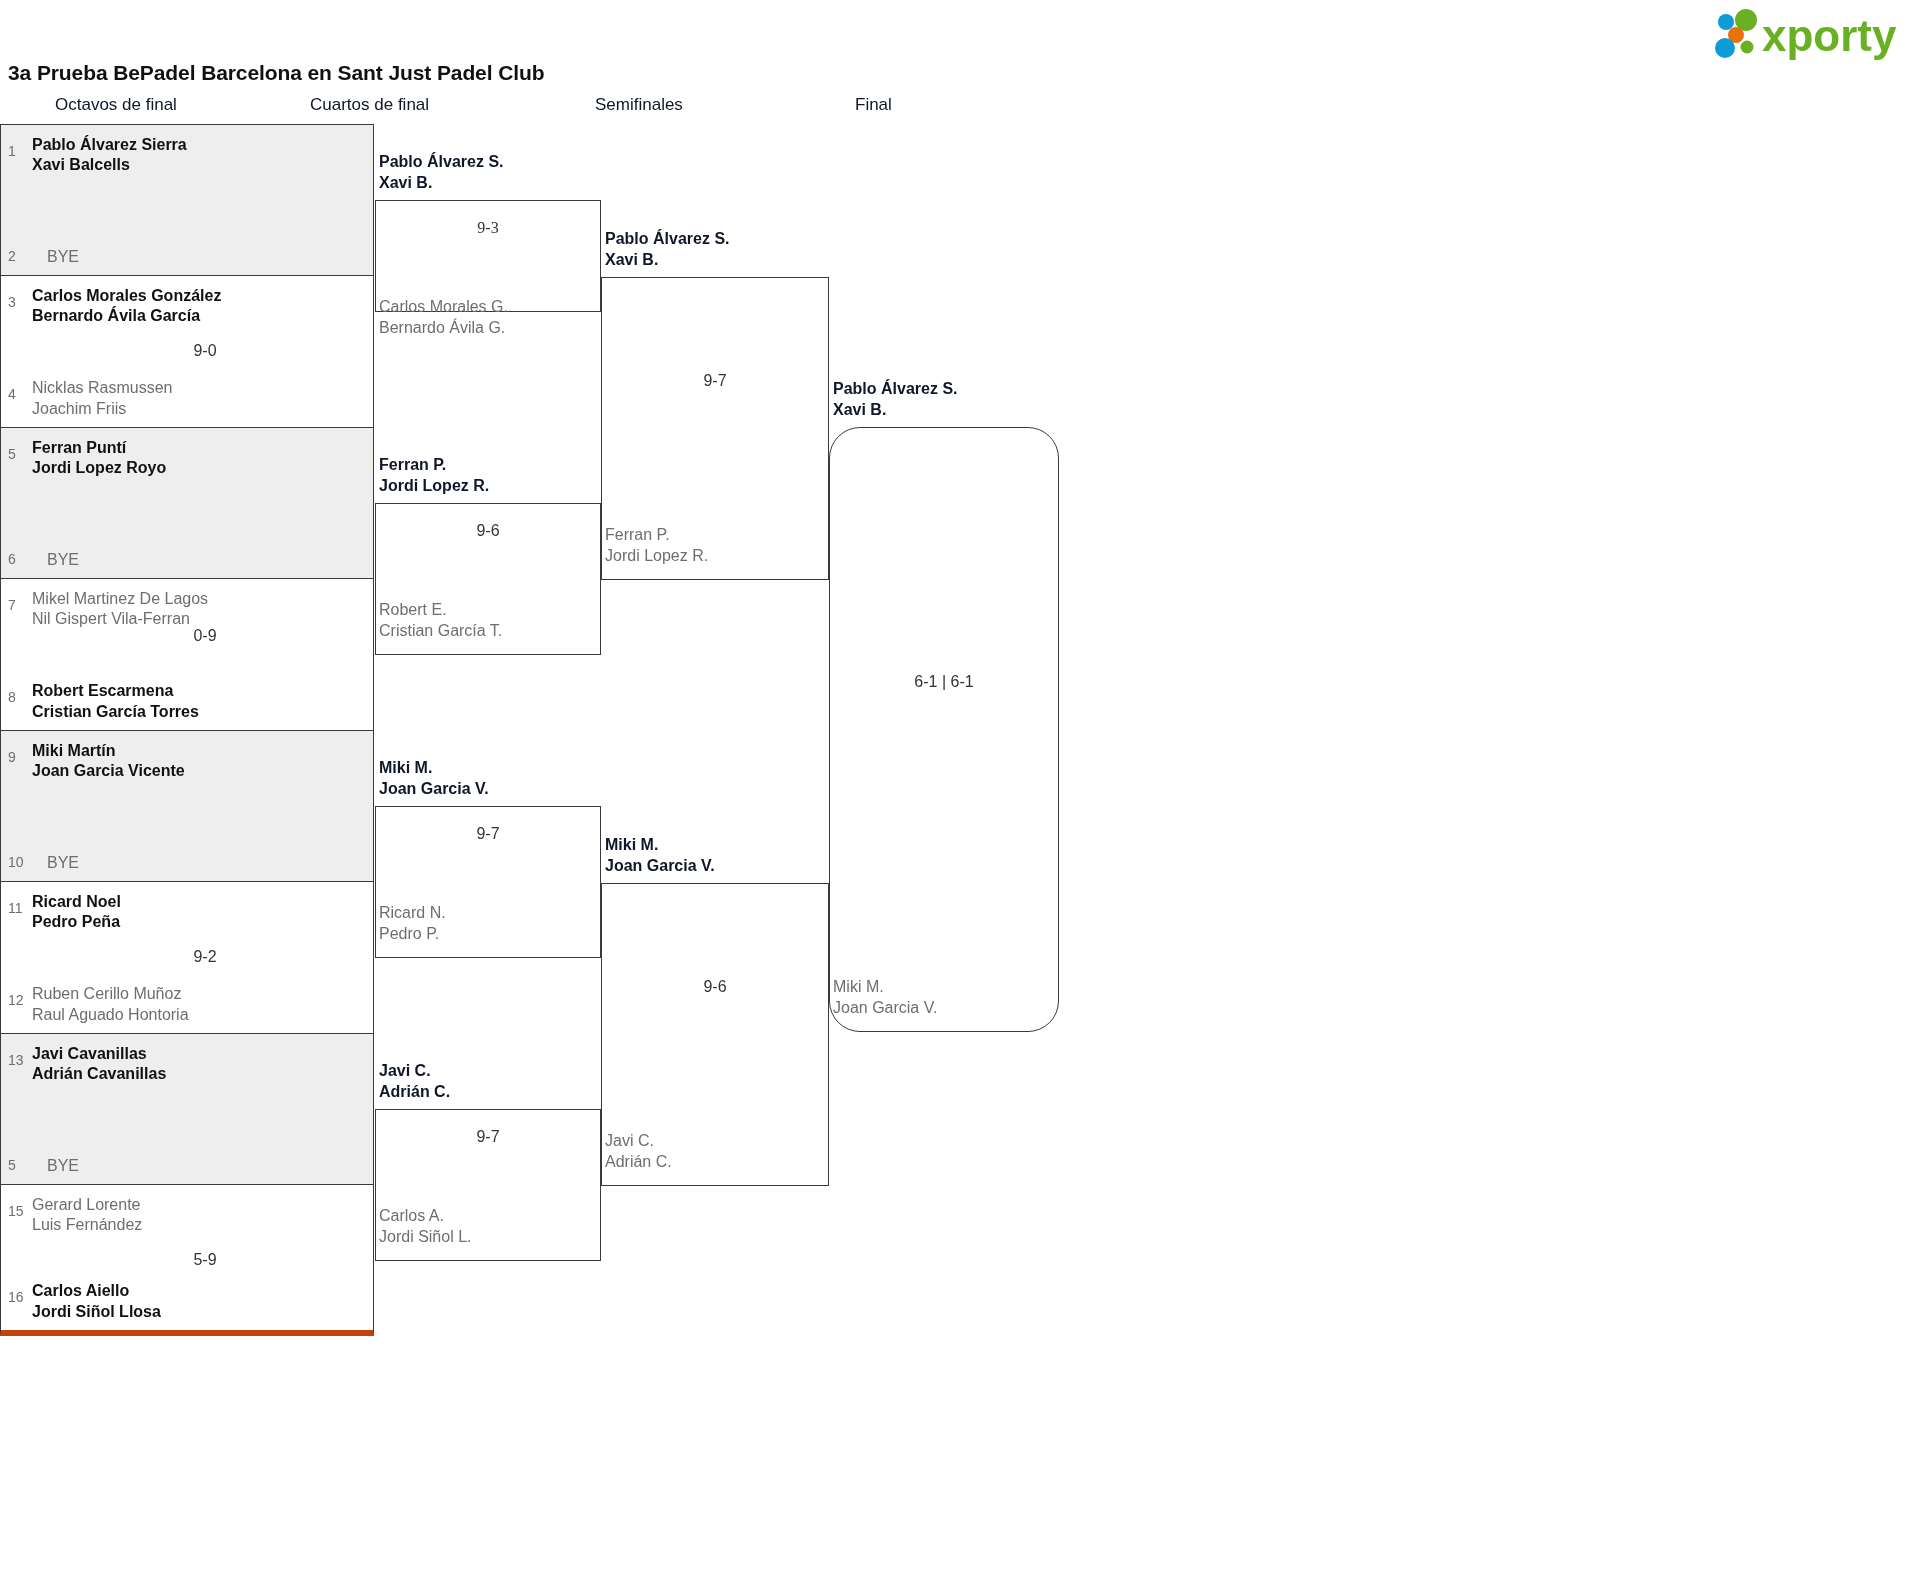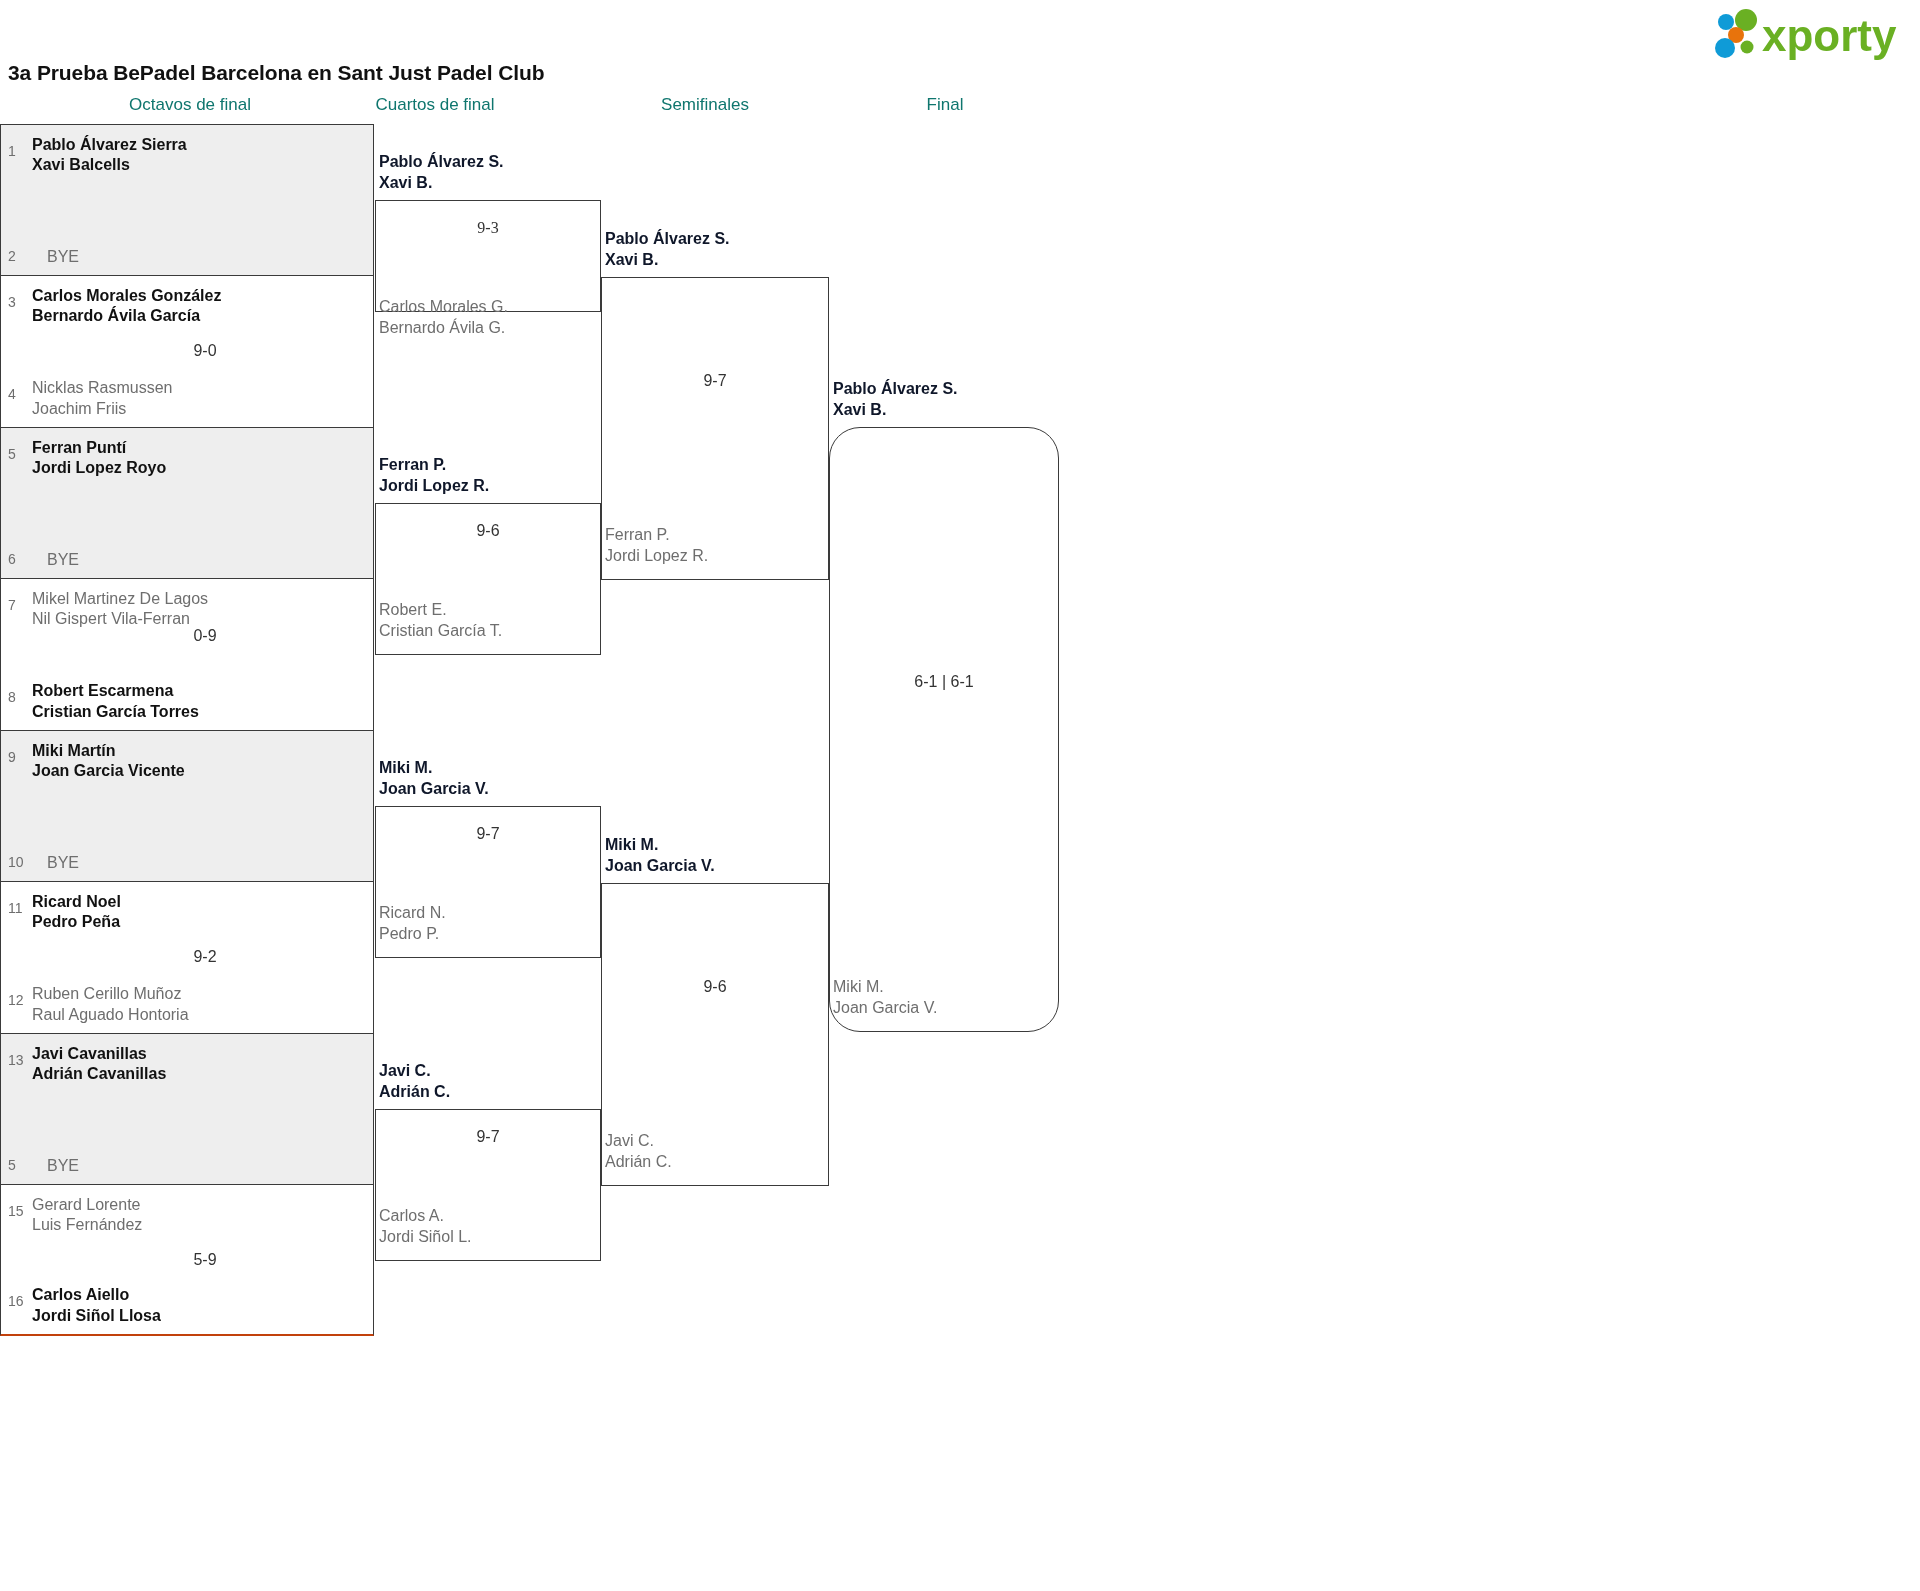--- a/index.html
+++ b/index.html
@@ -39,41 +39,41 @@
     height: 58px;
   }
   #brand-logo svg { display: block; }
 
   
   .round-header {
     position: absolute;
     top: 96px;
     font-size: 17px;
     line-height: 1;
-    color: #0f766e;
-    text-align: center;
+    color: #0f172a;
+    text-align: left;
     white-space: nowrap;
   }
 
   
   #round1 {
     position: absolute;
     left: 0px;
     top: 124px;
     width: 374px;
   }
   .r1-match {
     position: relative;
     width: 374px;
     border: 1px solid #3a3a3a;
     border-bottom: none;
     background: #ffffff;
   }
   .r1-match.shaded { background: #eeeeee; }
-  .r1-match.last { border-bottom: 2px solid #c2410c; }
+  .r1-match.last { border-bottom: 6px solid #c2410c; }
 
   .r1-slot {
     position: absolute;
     left: 0;
     width: 100%;
     display: flex;
     align-items: flex-start;
     padding-left: 5px;
   }
   .r1-slot.top { top: 10px; }

